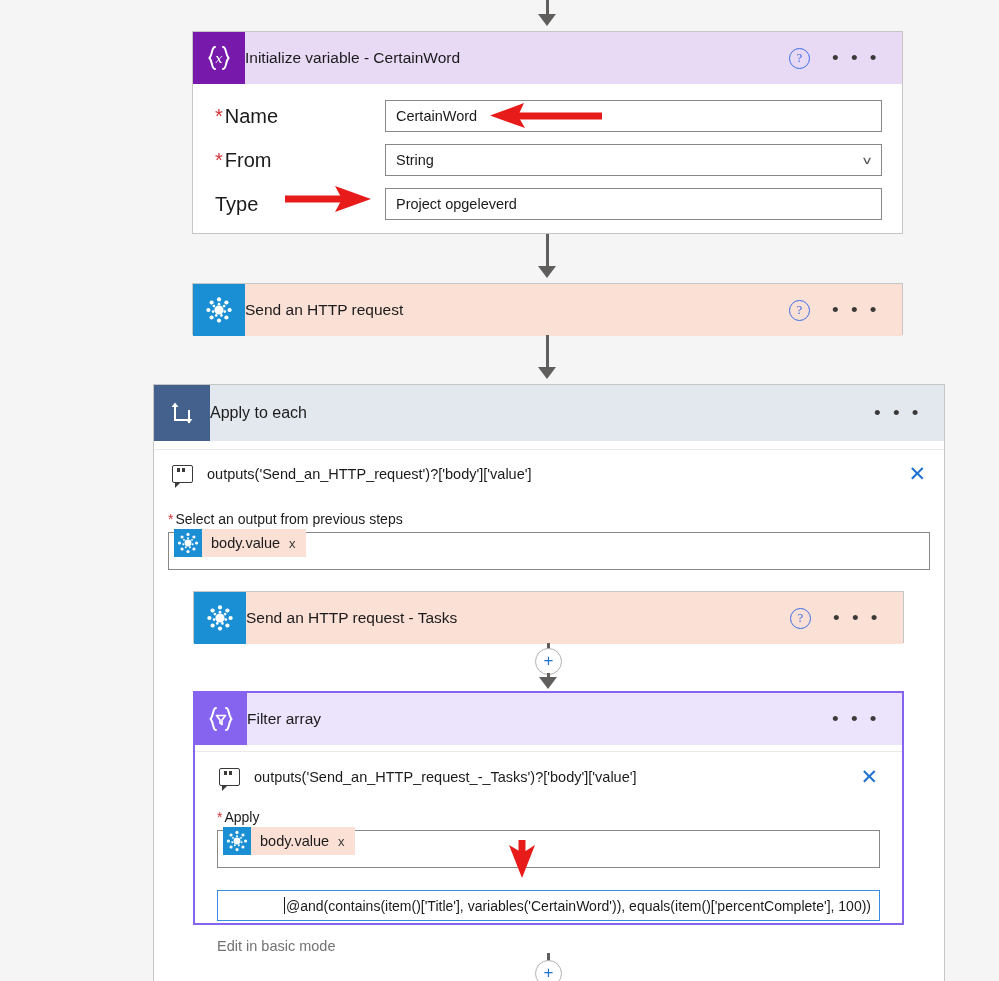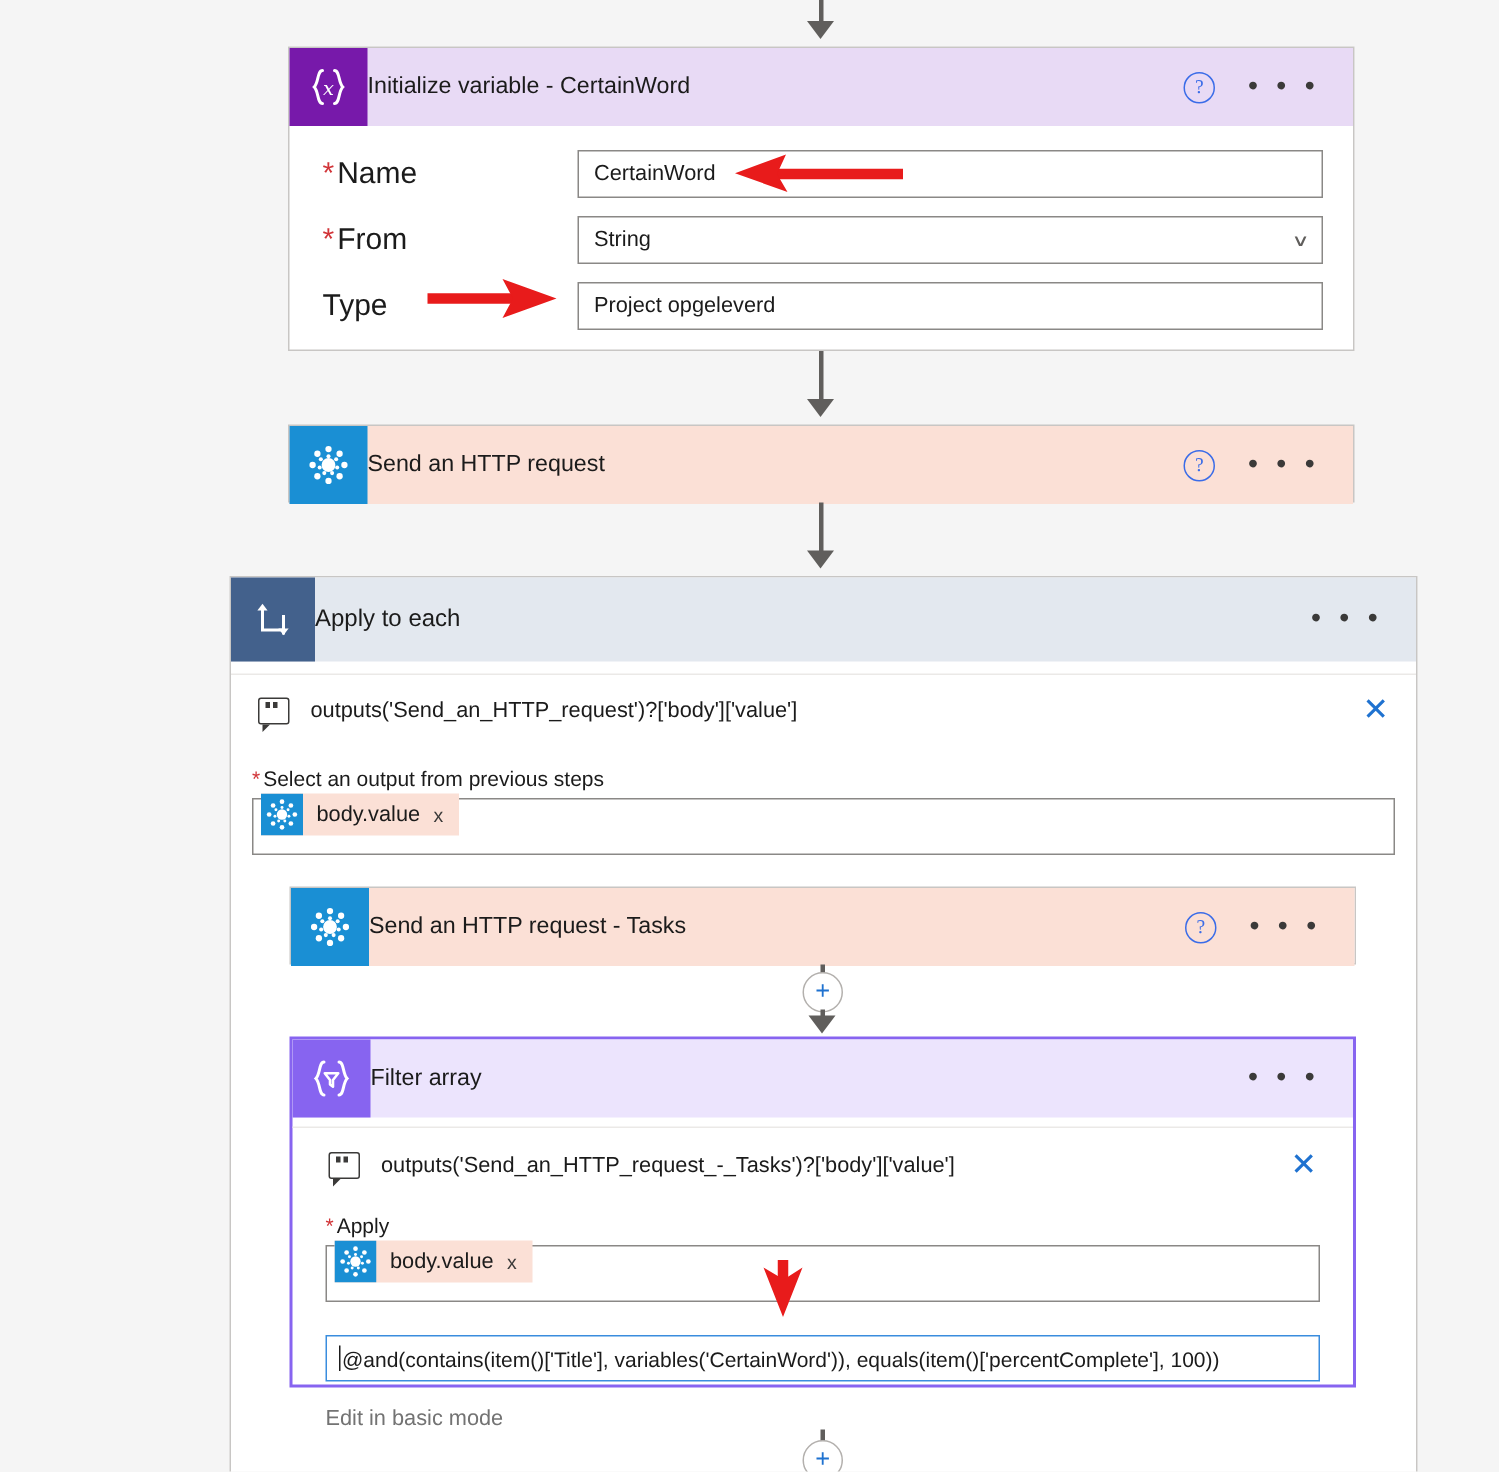--- a/index.html
+++ b/index.html
@@ -197,20 +197,21 @@
   .codebox {
     border: 1.5px solid #3a8dde;
     background: #fff;
     height: 31px;
     display: flex;
     align-items: center;
     padding: 0 8px;
     box-sizing: border-box;
     font-size: 14px;
     color: #1b1b1b;
+    justify-content: flex-end;
   }
   .caret {
     display: inline-block;
     width: 1px;
     height: 17px;
     background: #1b1b1b;
     margin-right: 1px;
   }
 
   

